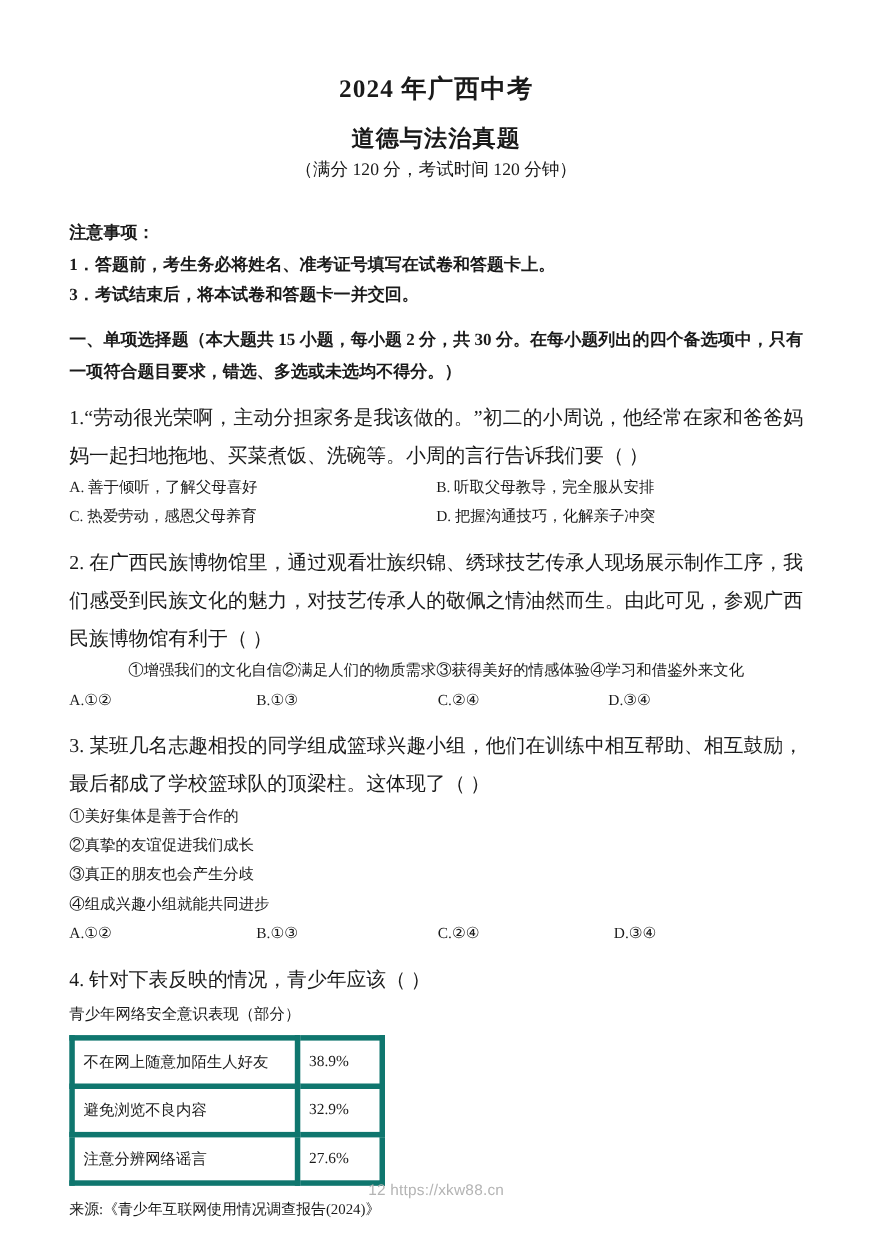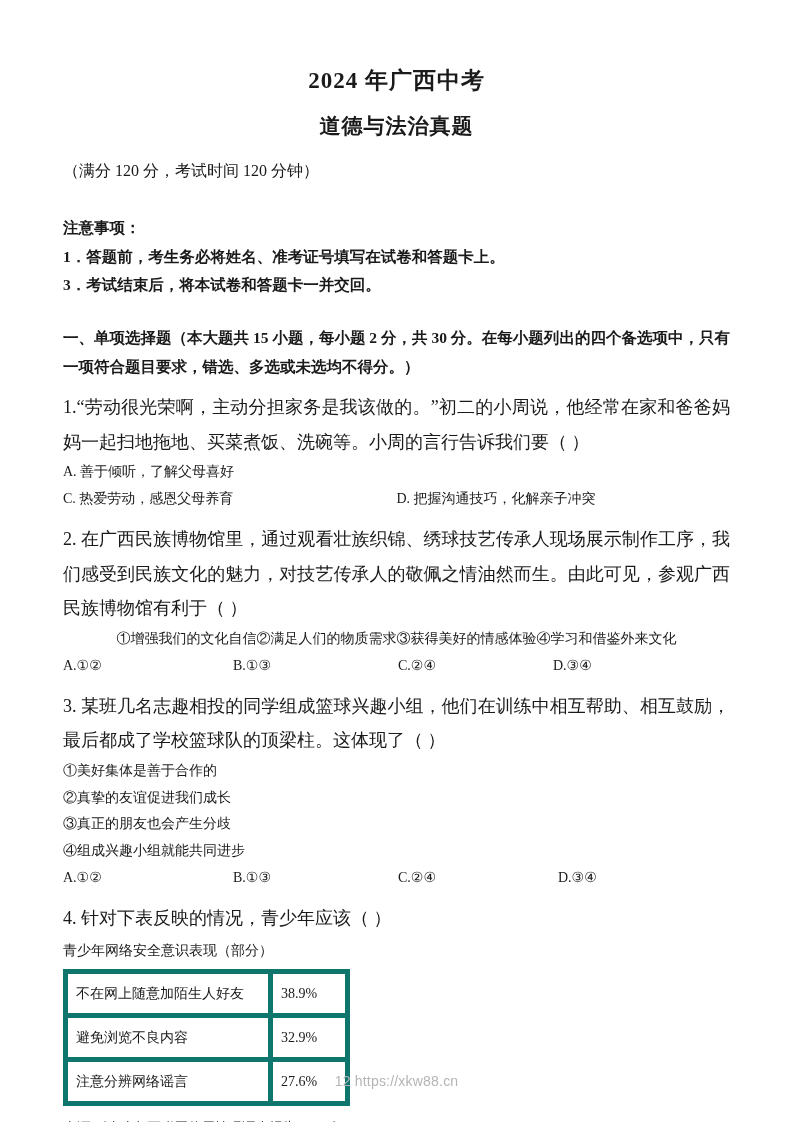--- a/index.html
+++ b/index.html
@@ -39,44 +39,44 @@
   }
   .doc-subtitle {
     text-align: center;
     font-weight: bold;
     font-size: 21px;
     letter-spacing: 1px;
     margin-top: 22px;
     line-height: 1.1;
   }
   .doc-meta {
-    text-align: left;
+    text-align: center;
     font-size: 16px;
-    margin-top: 24px;
+    margin-top: 8px;
     line-height: 1.1;
   }
 
   
   .notes {
     margin-top: 34px;
   }
   .note-line {
     font-weight: bold;
     font-size: 15.5px;
     line-height: 1.85;
     text-align: justify;
   }
 
   
   .section-heading {
     font-weight: bold;
     font-size: 15.5px;
     line-height: 1.85;
     text-align: justify;
-    margin-top: 24px;
+    margin-top: 12px;
   }
 
   
   .question {
     margin-top: 9px;
   }
   .q-stem {
     font-size: 18px;
     line-height: 1.92;
     text-align: justify;
@@ -184,20 +184,21 @@
       <div class="note-line">1．答题前，考生务必将姓名、准考证号填写在试卷和答题卡上。</div>
       <div class="note-line">3．考试结束后，将本试卷和答题卡一并交回。</div>
     </div>
 
     <div class="section-heading">一、单项选择题（本大题共 15 小题，每小题 2 分，共 30 分。在每小题列出的四个备选项中，只有一项符合题目要求，错选、多选或未选均不得分。）</div>
 
     <div class="question">
       <div class="q-stem">1.“劳动很光荣啊，主动分担家务是我该做的。”初二的小周说，他经常在家和爸爸妈妈一起扫地拖地、买菜煮饭、洗碗等。小周的言行告诉我们要（       ）</div>
       <div class="q-row cols-2">
         <span class="cell">A. 善于倾听，了解父母喜好</span>
+        <span class="cell">B. 听取父母教导，完全服从安排</span>
       </div>
       <div class="q-row cols-2">
         <span class="cell">C. 热爱劳动，感恩父母养育</span>
         <span class="cell">D. 把握沟通技巧，化解亲子冲突</span>
       </div>
     </div>
 
     <div class="question">
       <div class="q-stem">2. 在广西民族博物馆里，通过观看壮族织锦、绣球技艺传承人现场展示制作工序，我们感受到民族文化的魅力，对技艺传承人的敬佩之情油然而生。由此可见，参观广西民族博物馆有利于（       ）</div>
       <div class="items-4">

